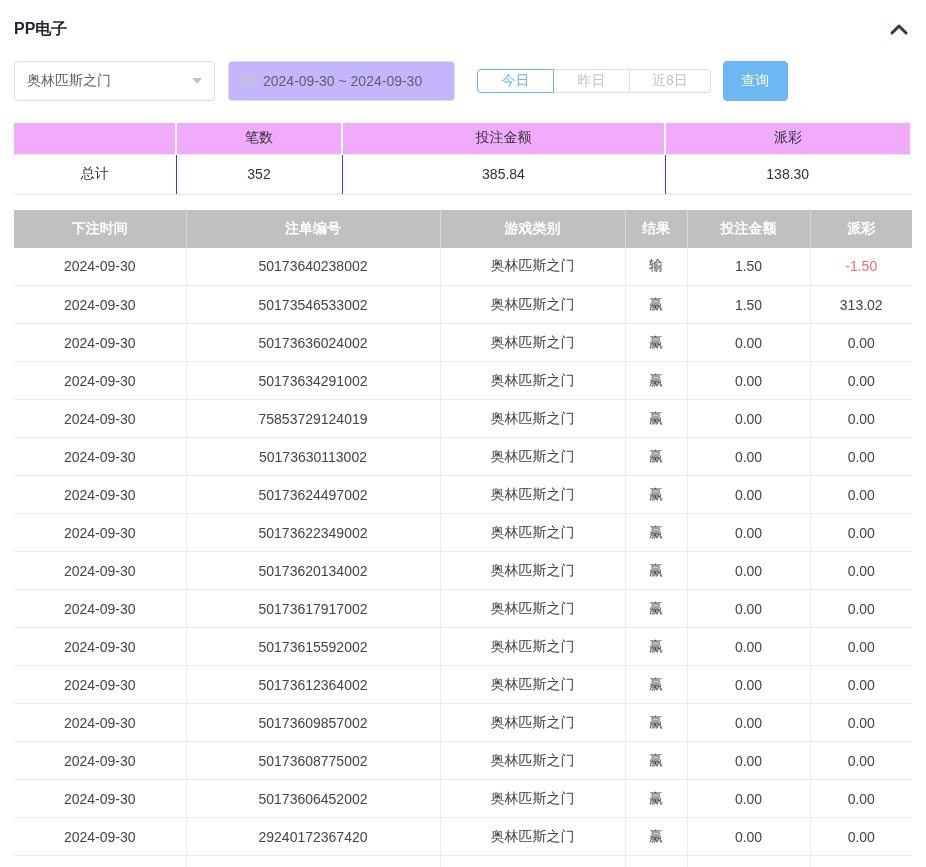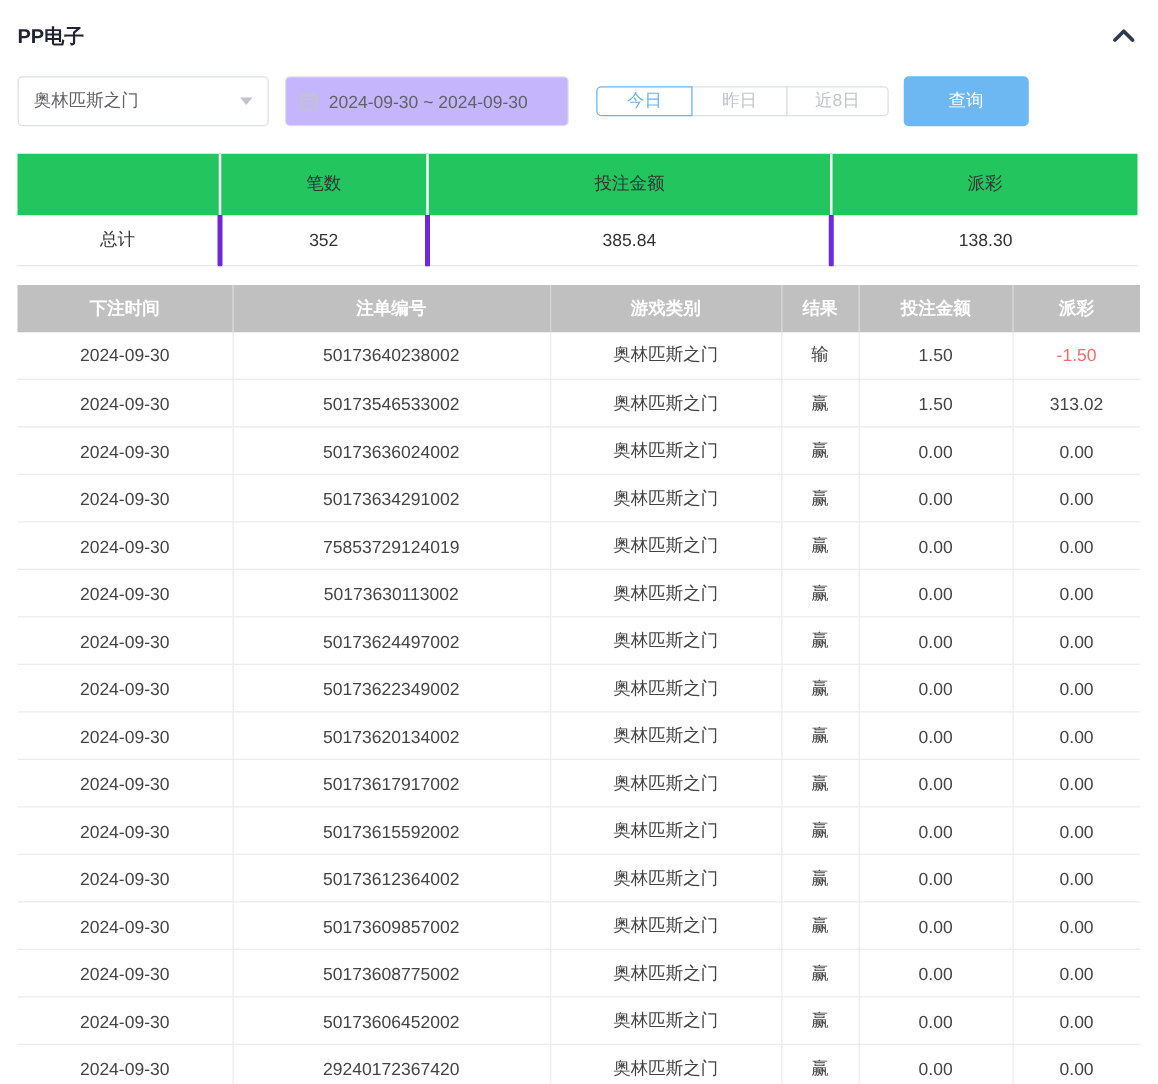--- a/index.html
+++ b/index.html
@@ -21,30 +21,30 @@
                 border-top:6px solid #c0c4cc; }
   .date-box { width:227px; height:40px; border:1px solid #dcdfe6; border-radius:4px; margin-left:13px;
               display:flex; align-items:center; padding:0 10px; color:#606266; font-size:14px; background:#c4b5fd; cursor:pointer; }
   .cal-icon { margin-right:8px; display:inline-flex; }
   .seg-group { display:flex; margin-left:22px; }
   .seg { height:24px; min-width:77px; padding:0 22px; background:#fff; border:1px solid #dcdfe6;
          color:#c0c4cc; font-size:14px; cursor:pointer; margin-left:-1px; display:flex; align-items:center; justify-content:center; }
   .seg:first-child { margin-left:0; border-radius:4px 0 0 4px; }
   .seg:last-child { border-radius:0 4px 4px 0; }
   .seg.active { border:1px solid #6cb2f2; color:#6cb2f2; position:relative; z-index:1; }
-  .query-btn { height:40px; width:100px; margin-left:12px; background:#6db8f2; border:1px solid #6db8f2;
+  .query-btn { height:40px; width:65px; margin-left:12px; background:#6db8f2; border:1px solid #6db8f2;
                border-radius:4px; color:#fff; font-size:14px; cursor:pointer; }
 
   
   .summary-table { width:896px; margin-top:22px; border-collapse:collapse; table-layout:fixed; font-size:14px; }
-  .summary-table th { background:#22c55e; color:#333; font-weight:normal; height:49px;
+  .summary-table th { background:#f0abfc; color:#333; font-weight:normal; height:31px;
                       border-right:2px solid #fff; border-bottom:1px solid #e6e6e6; }
   .summary-table th:last-child { border-right:none; }
   .summary-table td { height:40px; text-align:center; color:#333; background:#fff;
-                      border-right:4px solid #6d28d9; border-bottom:1px solid #e6e6e6; }
+                      border-right:1px solid #6d28d9; border-bottom:1px solid #e6e6e6; }
   .summary-table td:last-child { border-right:none; }
 
   
   .main-table { width:898px; margin-top:15px; border-collapse:collapse; table-layout:fixed; font-size:14px; }
   .main-table thead th { background:#c0c0c0; color:#fff; font-weight:bold; height:38px;
                          border-right:1px solid #d6d6d6; }
   .main-table thead th:last-child { border-right:none; }
   .main-table tbody td { height:38px; text-align:center; color:#444; background:#fff;
                          border-bottom:1px solid #ececec; border-right:1px solid #ececec; }
   .main-table tbody td:last-child { border-right:none; }

